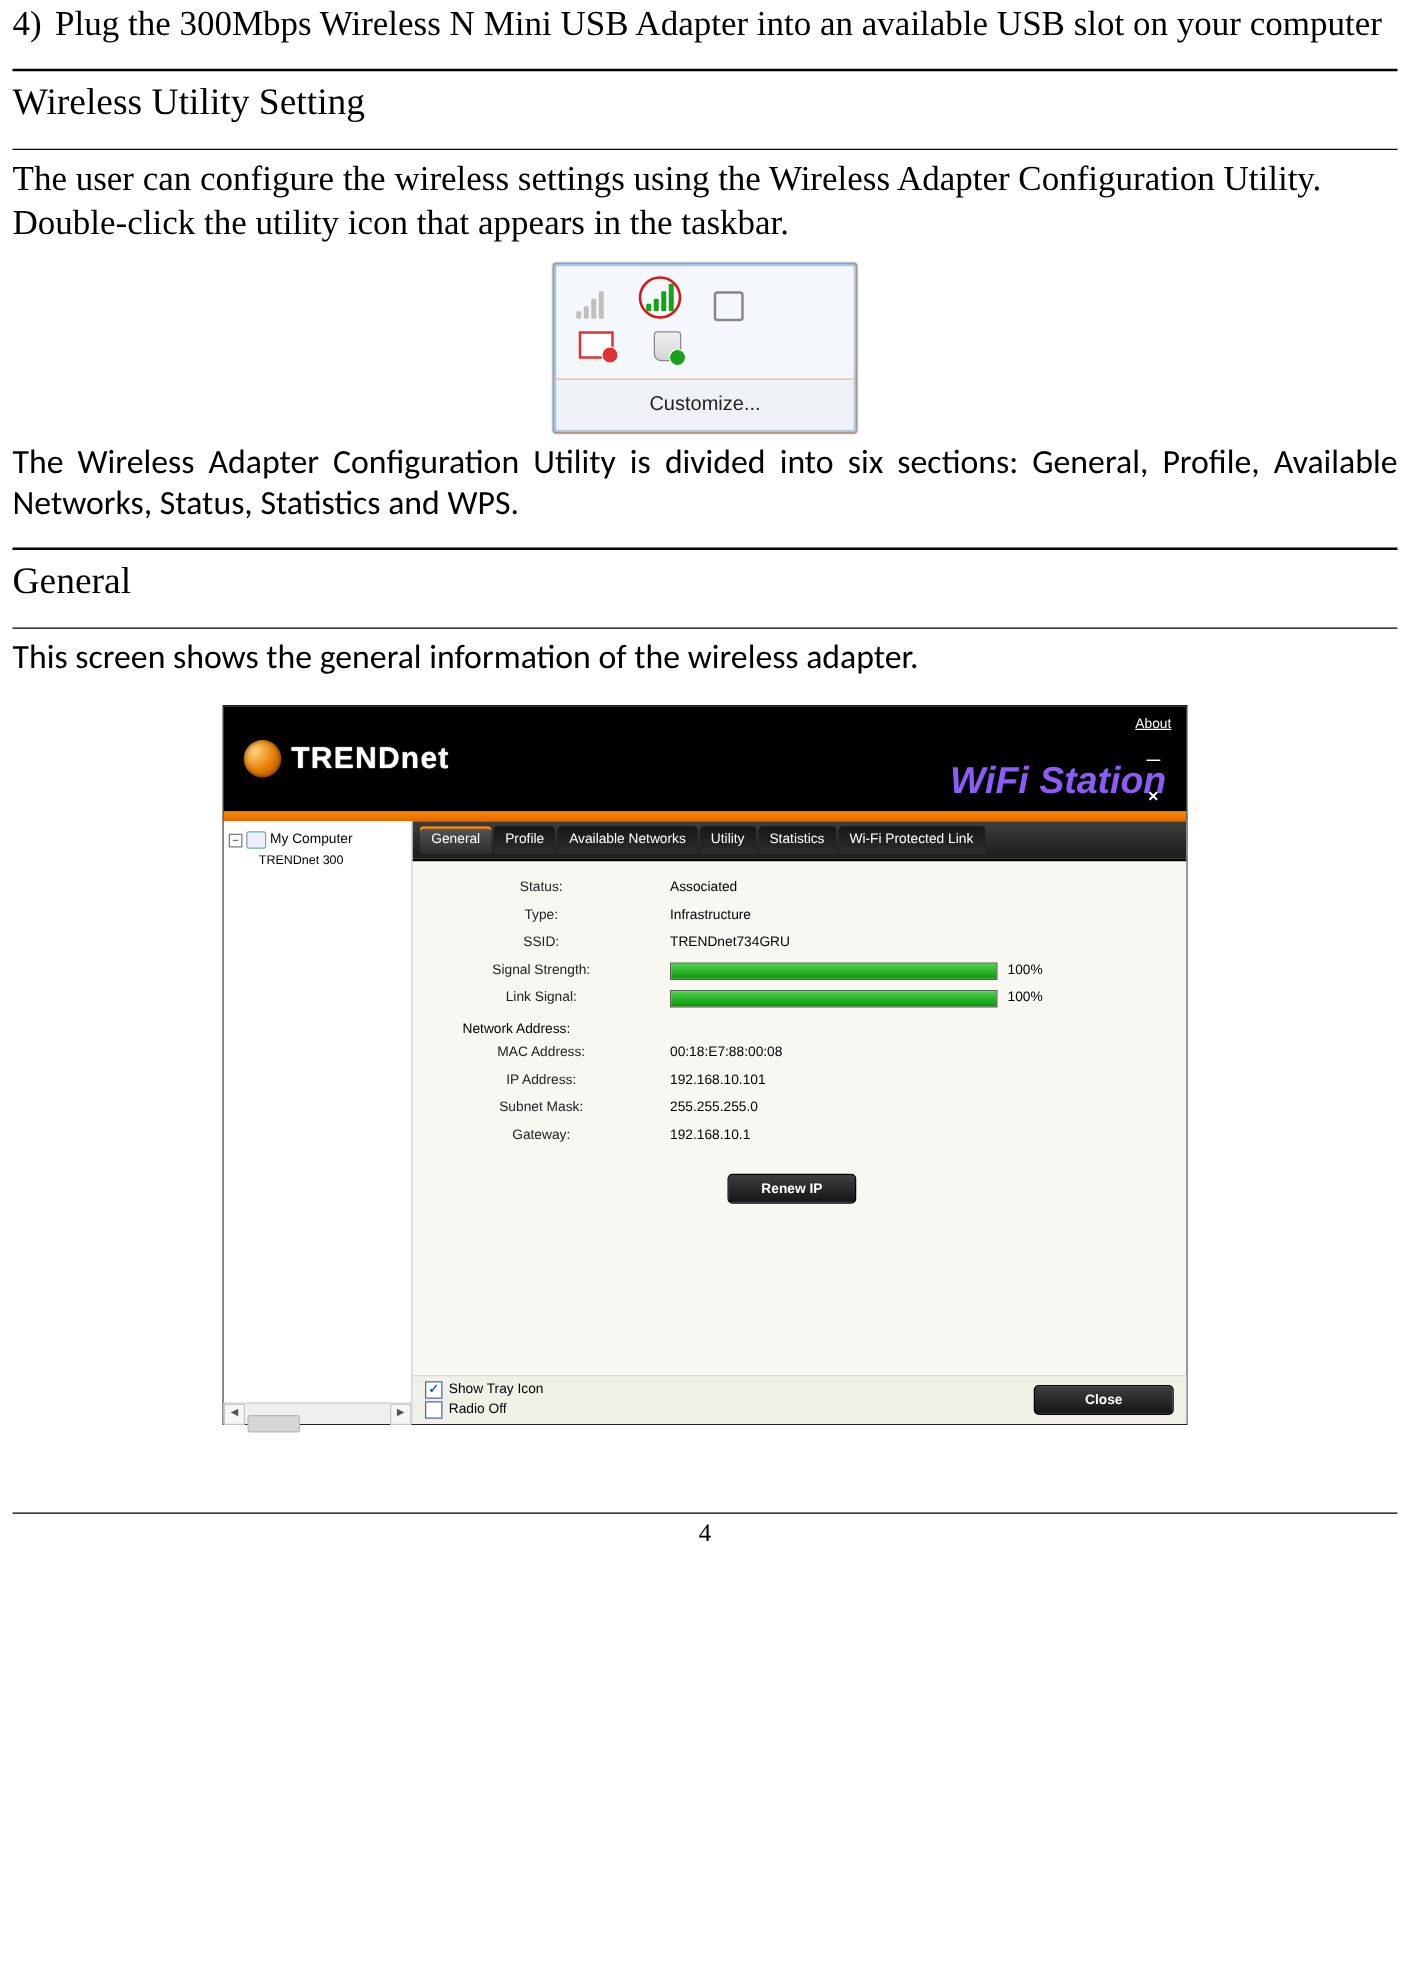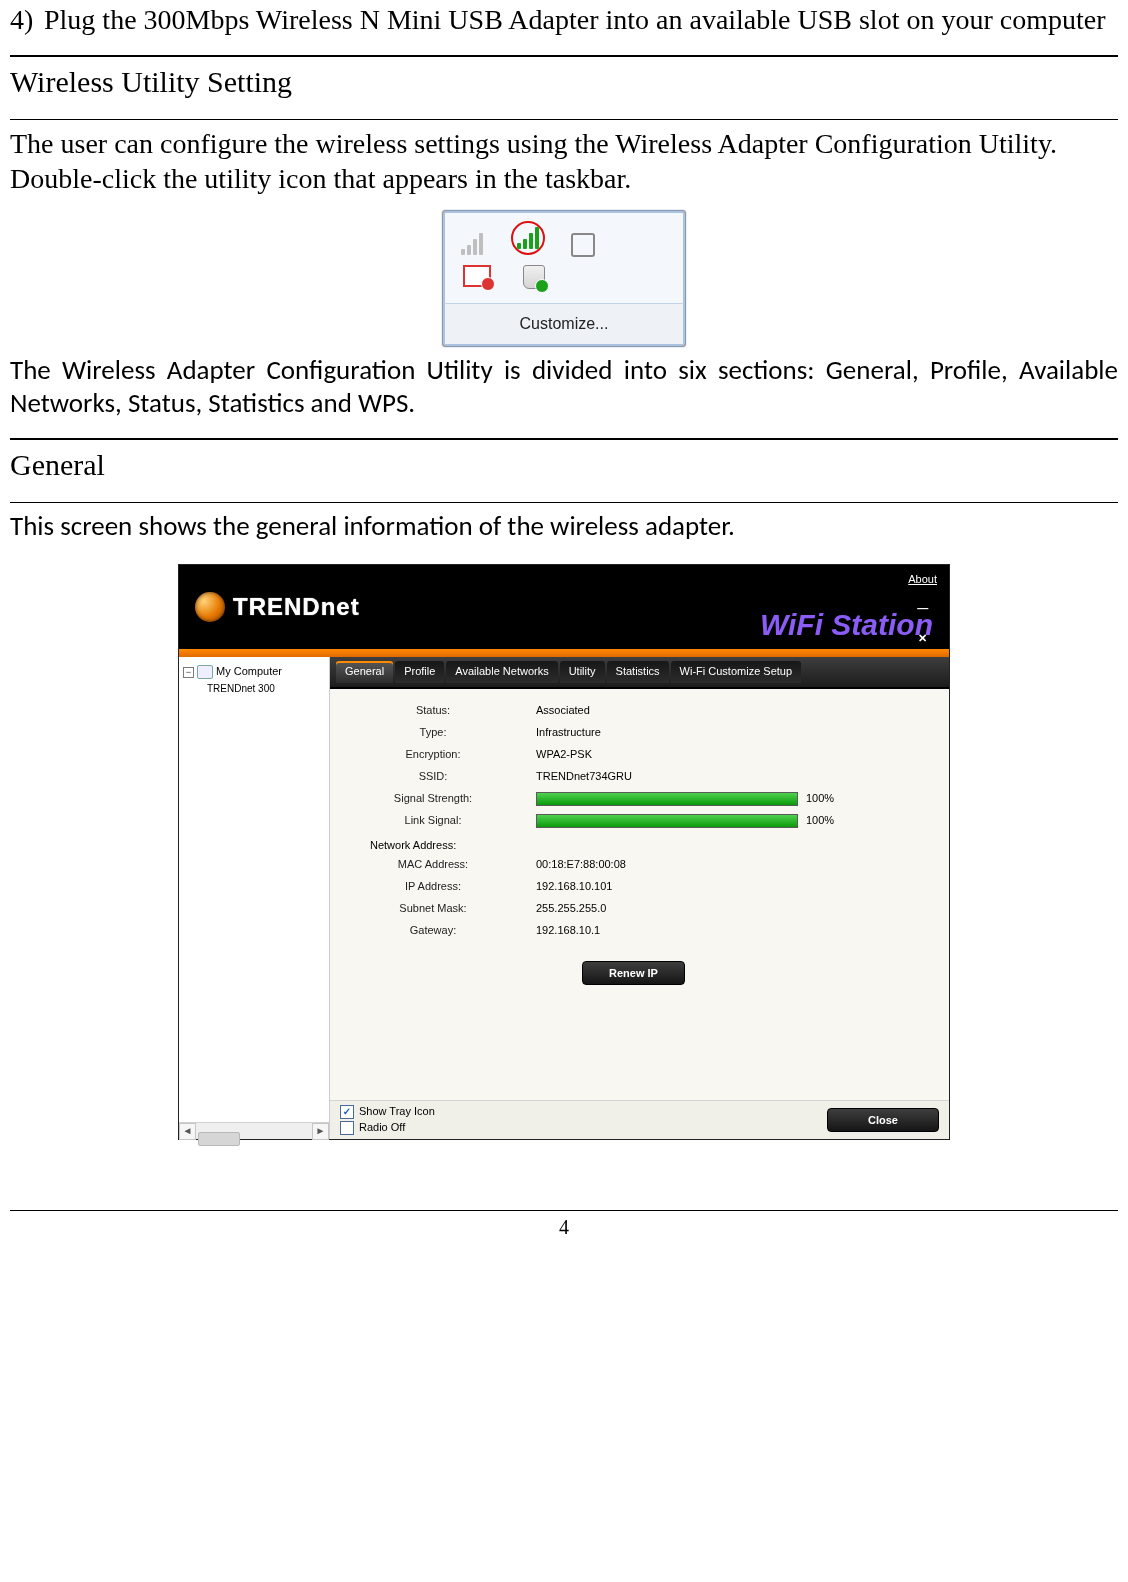--- a/index.html
+++ b/index.html
@@ -170,34 +170,30 @@
           <div class="arrow">►</div>
         </div>
       </div>
       <div class="main">
         <div class="tabs">
           <div class="tab active">General</div>
           <div class="tab">Profile</div>
           <div class="tab">Available Networks</div>
           <div class="tab">Utility</div>
           <div class="tab">Statistics</div>
-          <div class="tab">Wi-Fi Customize Setup</div>
+          <div class="tab">Wi-Fi Protected Link</div>
         </div>
         <div class="content">
           <div class="kv">
               <div class="k">Status:</div>
               <div class="v">Associated</div>
             </div>
           <div class="kv">
               <div class="k">Type:</div>
               <div class="v">Infrastructure</div>
-            </div>
-          <div class="kv">
-              <div class="k">Encryption:</div>
-              <div class="v">WPA2-PSK</div>
             </div>
           <div class="kv">
               <div class="k">SSID:</div>
               <div class="v">TRENDnet734GRU</div>
             </div>
           <div class="kv">
             <div class="k">Signal Strength:</div>
             <div class="bar-outer">
                 <div class="bar-inner" style="width:100%"></div>
               </div>

